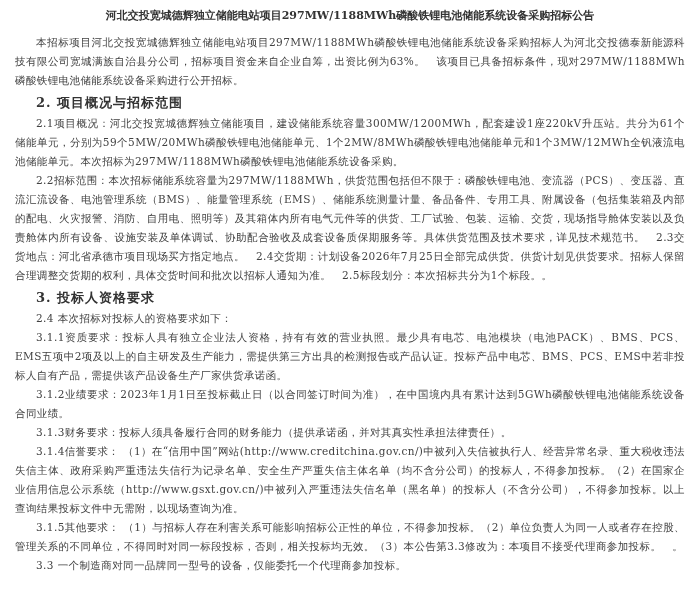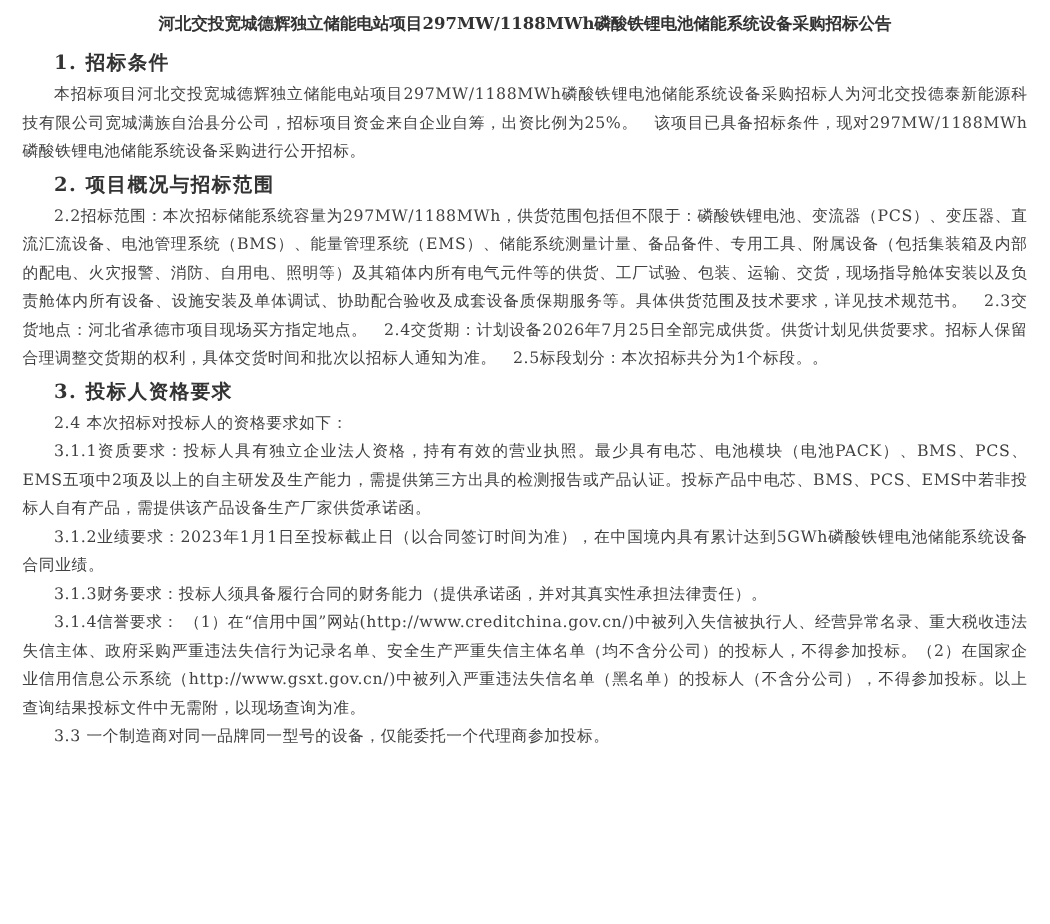--- a/index.html
+++ b/index.html
@@ -43,25 +43,26 @@
   .u {
     text-underline-offset: 2.5px;
   }
 </style>
 </head>
 <body>
 
 <div class="doc">
   <div class="title">河北交投宽城德辉独立储能电站项目297MW/1188MWh磷酸铁锂电池储能系统设备采购招标公告</div>
   <div id="doc-body">
-      <div class="heading">1. 招标条件</div>
-      <p class="para"><span>本招标项目</span><span class="u">河北交投宽城德辉独立储能电站项目297MW/1188MWh磷酸铁锂电池储能系统设备采购</span><span>招标人为</span><span class="u">河北交投德泰新能源科技有限公司宽城满族自治县分公司</span><span>，招标项目资金来自</span><span class="u">企业自筹</span><span>，出资比例为</span><span class="u">25%</span><span>。　该项目已具备招标条件，现对</span><span class="u">297MW/1188MWh磷酸铁锂电池储能系统设备</span><span>采购进行公开招标。</span></p>
+      <p class="para"><span>本招标项目</span><span class="u">河北交投宽城德辉独立储能电站项目297MW/1188MWh磷酸铁锂电池储能系统设备采购</span><span>招标人为</span><span class="u">河北交投德泰新能源科技有限公司宽城满族自治县分公司</span><span>，招标项目资金来自</span><span class="u">企业自筹</span><span>，出资比例为</span><span class="u">63%</span><span>。　该项目已具备招标条件，现对</span><span class="u">297MW/1188MWh磷酸铁锂电池储能系统设备</span><span>采购进行公开招标。</span></p>
       <div class="heading">2. 项目概况与招标范围</div>
+      <p class="para"><span>2.1项目概况：</span><span class="u">河北交投宽城德辉独立储能项目，建设储能系统容量300MW/1200MWh，配套建设1座220kV升压站。共分为61个储能单元，分别为59个5MW/20MWh磷酸铁锂电池储能单元、1个2MW/8MWh磷酸铁锂电池储能单元和1个3MW/12MWh全钒液流电池储能单元。本次招标为297MW/1188MWh磷酸铁锂电池储能系统设备采购。</span></p>
       <p class="para"><span>2.2招标范围：</span><span class="u">本次招标储能系统容量为297MW/1188MWh，供货范围包括但不限于：磷酸铁锂电池、变流器（PCS）、变压器、直流汇流设备、电池管理系统（BMS）、能量管理系统（EMS）、储能系统测量计量、备品备件、专用工具、附属设备（包括集装箱及内部的配电、火灾报警、消防、自用电、照明等）及其箱体内所有电气元件等的供货、工厂试验、包装、运输、交货，现场指导舱体安装以及负责舱体内所有设备、设施安装及单体调试、协助配合验收及成套设备质保期服务等。具体供货范围及技术要求，详见技术规范书。　2.3交货地点：河北省承德市项目现场买方指定地点。　2.4交货期：计划设备2026年7月25日全部完成供货。供货计划见供货要求。招标人保留合理调整交货期的权利，具体交货时间和批次以招标人通知为准。　2.5标段划分：本次招标共分为1个标段。</span><span>。</span></p>
       <div class="heading">3. 投标人资格要求</div>
       <p class="para"><span>2.4 本次招标对投标人的资格要求如下：</span></p>
       <p class="para"><span>3.1.1资质要求：</span><span class="u">投标人具有独立企业法人资格，持有有效的营业执照。最少具有电芯、电池模块（电池PACK）、BMS、PCS、EMS五项中2项及以上的自主研发及生产能力，需提供第三方出具的检测报告或产品认证。投标产品中电芯、BMS、PCS、EMS中若非投标人自有产品，需提供该产品设备生产厂家供货承诺函。</span></p>
       <p class="para"><span>3.1.2业绩要求：</span><span class="u">2023年1月1日至投标截止日（以合同签订时间为准），在中国境内具有累计达到5GWh磷酸铁锂电池储能系统设备合同业绩。</span></p>
       <p class="para"><span>3.1.3财务要求：</span><span class="u">投标人须具备履行合同的财务能力（提供承诺函，并对其真实性承担法律责任）。</span></p>
       <p class="para"><span>3.1.4信誉要求： </span><span class="u">（1）在“信用中国”网站(http://www.creditchina.gov.cn/)中被列入失信被执行人、经营异常名录、重大税收违法失信主体、政府采购严重违法失信行为记录名单、安全生产严重失信主体名单（均不含分公司）的投标人，不得参加投标。（2）在国家企业信用信息公示系统（http://www.gsxt.gov.cn/)中被列入严重违法失信名单（黑名单）的投标人（不含分公司），不得参加投标。以上查询结果投标文件中无需附，以现场查询为准。</span></p>
+      <p class="para"><span>3.1.5其他要求： </span><span class="u">（1）与招标人存在利害关系可能影响招标公正性的单位，不得参加投标。（2）单位负责人为同一人或者存在控股、管理关系的不同单位，不得同时对同一标段投标，否则，相关投标均无效。（3）本公告第3.3修改为：本项目不接受代理商参加投标。</span><span>　。</span></p>
       <p class="para"><span>3.3 一个制造商对同一品牌同一型号的设备，仅能委托一个代理商参加投标。</span></p>
     </div>
 </div>
 
 </body></html>

